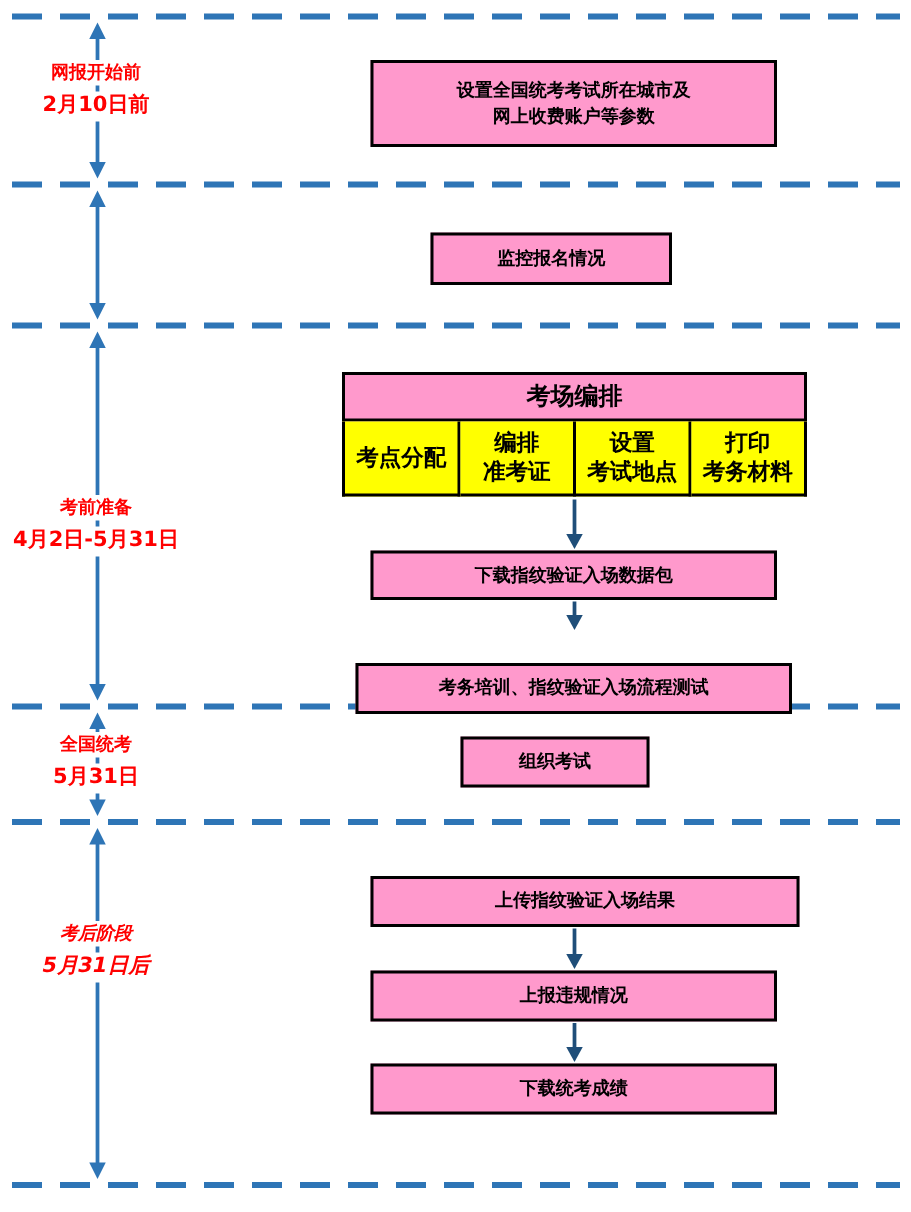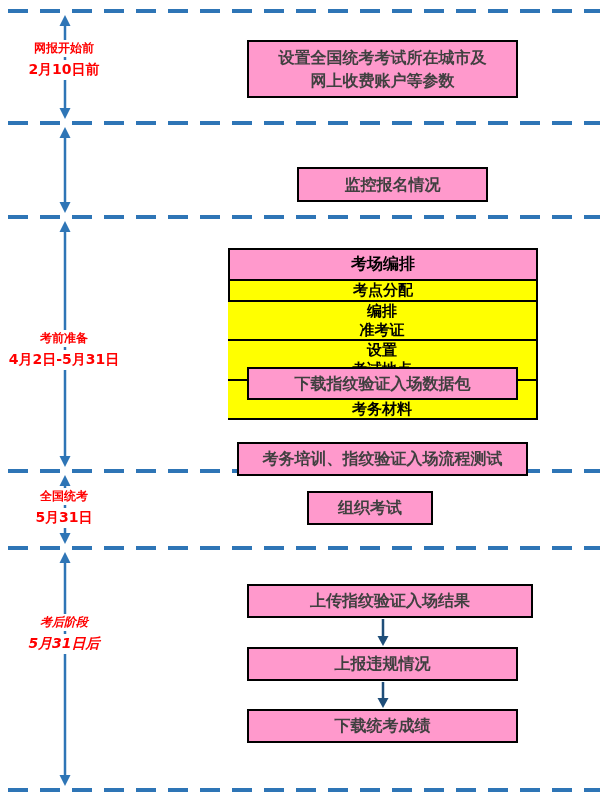--- a/index.html
+++ b/index.html
@@ -39,41 +39,41 @@
 
   .box {
     position: absolute;
     background: #FF99CC;
     border: 2px solid #000;
     display: flex;
     flex-direction: column;
     align-items: center;
     justify-content: center;
     font-weight: bold;
-    font-size: 16px;
-    color: #404040;
+    font-size: 12px;
+    color: #000000;
     z-index: 1;
     text-align: center;
     line-height: 1.45;
     box-sizing: border-box;
   }
 
   .group { position: absolute; z-index: 1; box-sizing: border-box; }
   .group .title {
     background: #FF99CC;
     border: 2px solid #000;
     height: 33px;
     display: flex;
     align-items: center;
     justify-content: center;
     font-weight: bold;
     font-size: 16px;
     box-sizing: border-box;
   }
-  .group .cells { display: flex; height: 50px; flex-direction: column; }
+  .group .cells { display: flex; height: 50px; }
   .cell {
     flex: 1;
     background: #FFFF00;
     border: 2px solid #000;
     border-top: none;
     display: flex;
     flex-direction: column;
     align-items: center;
     justify-content: center;
     font-weight: bold;
@@ -153,21 +153,21 @@
   <div class="phase-label" style="top:610px;font-style:italic;">
     <span class="name">考后阶段</span><br>
     <span class="date">5月31日后</span>
   </div>
 
   <div class="box" style="left:247px; top:40px; width:271px; height:58px;">
     <span>设置全国统考考试所在城市及</span>
     <span>网上收费账户等参数</span>
   </div>
 
-  <div class="box" style="left:297px; top:155px; width:191px; height:35px;margin-top:12px;">
+  <div class="box" style="left:287px; top:155px; width:161px; height:35px;">
     <span>监控报名情况</span>
   </div>
 
   <div class="group" style="left:228px; top:248px; width:310px;">
     <div class="title">
       <span>考场编排</span>
     </div>
     <div class="cells">
       <div class="cell">
         <span>考点分配</span>

